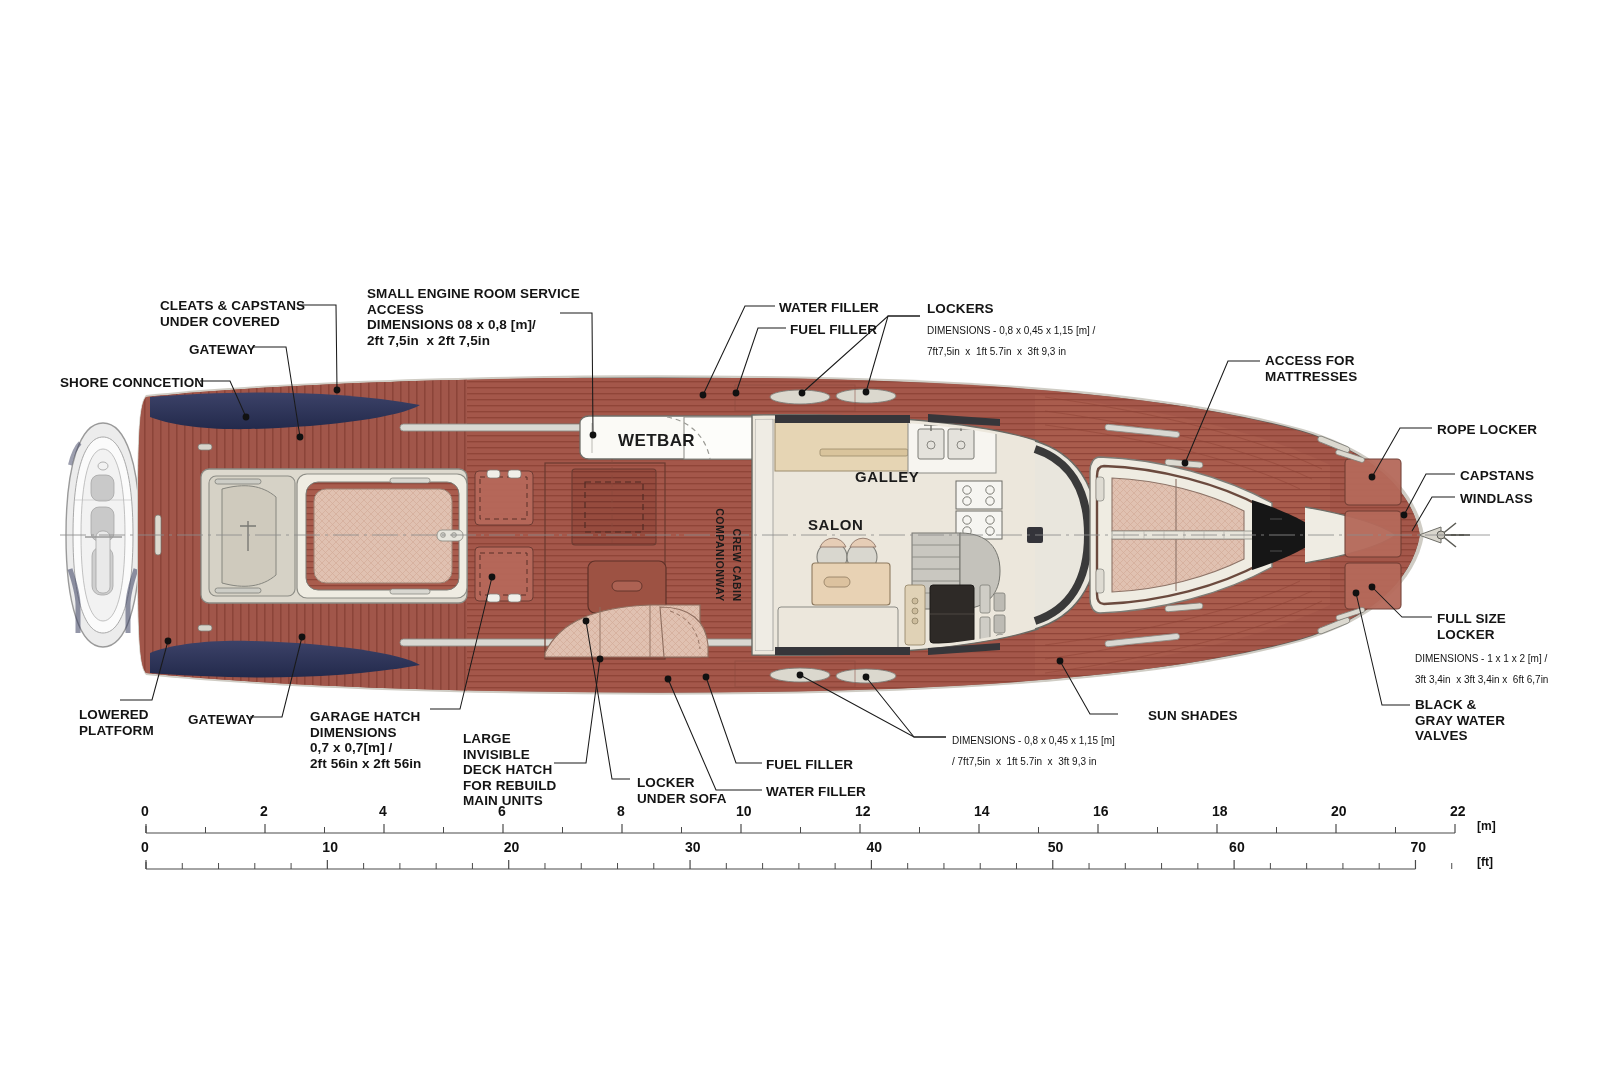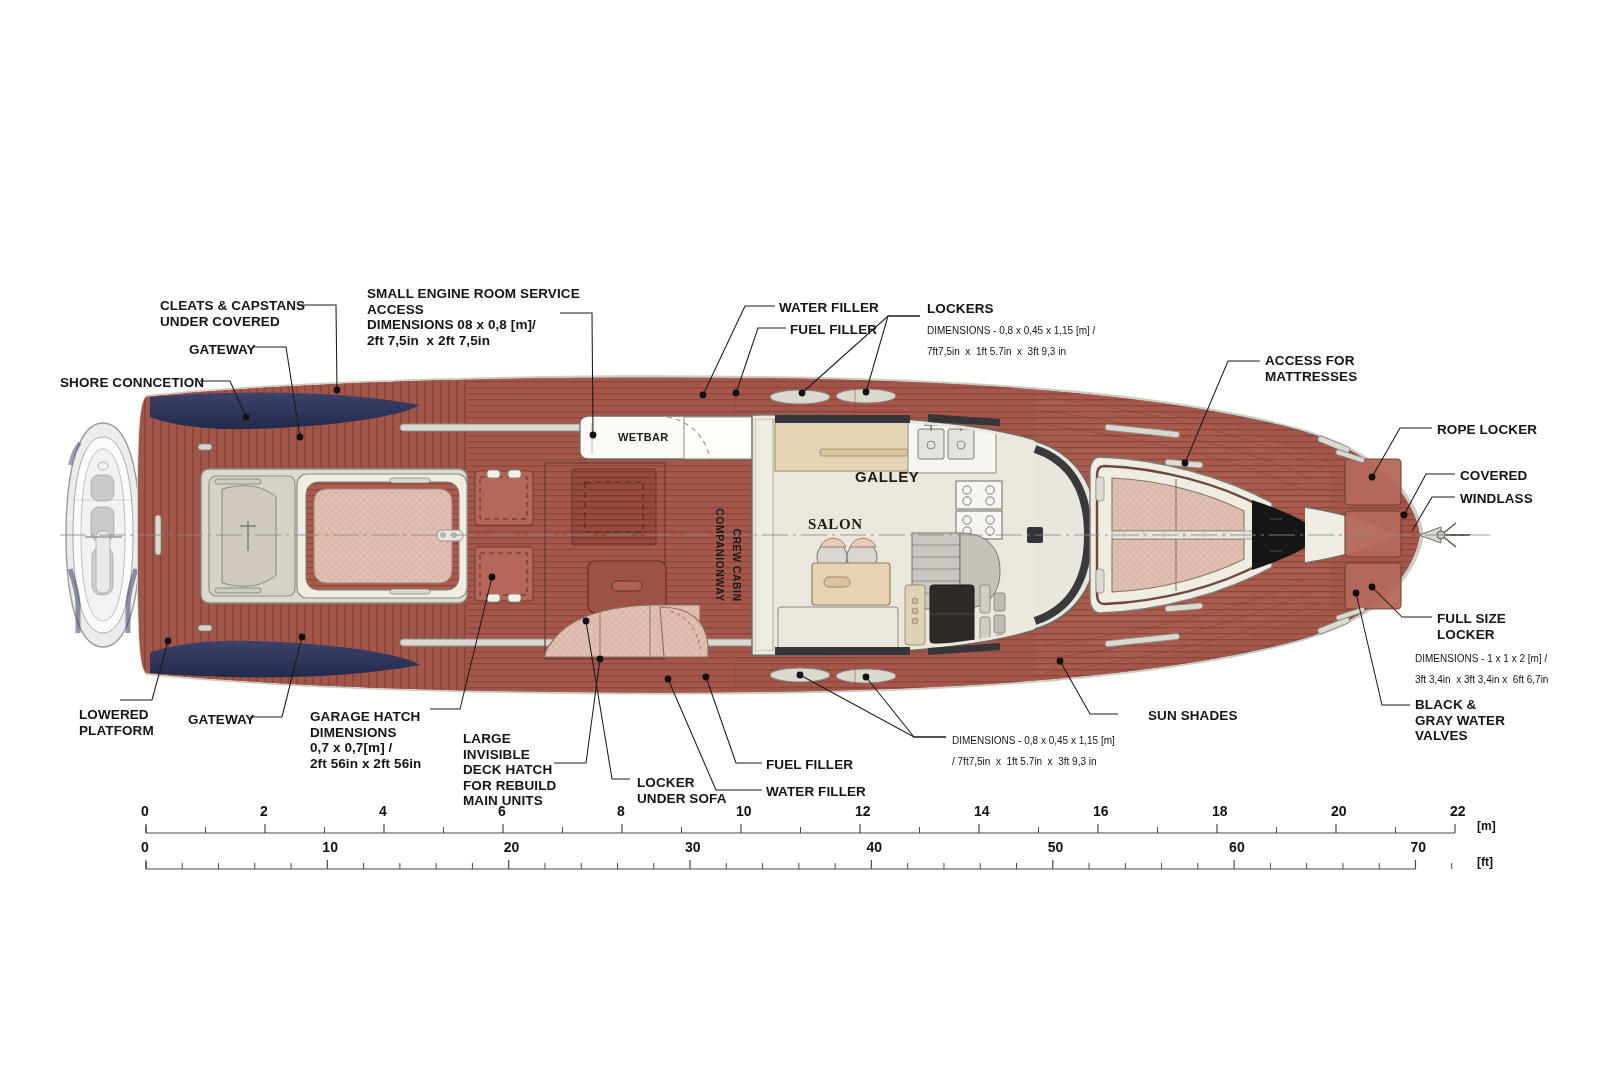--- a/index.html
+++ b/index.html
@@ -6,21 +6,21 @@
   body{width:1620px;height:1080px;position:relative;overflow:hidden;
        font-family:"Liberation Sans","DejaVu Sans",sans-serif;color:#111;}
   #stage{position:absolute;left:0;top:0;width:1620px;height:1080px;margin-top:45px;}
   svg{position:absolute;left:0;top:0;width:1620px;height:1080px;}
   .ann{position:absolute;font-size:13.5px;line-height:15.5px;font-weight:600;
        letter-spacing:.1px;color:#141414;white-space:pre;}
   .ann.small{font-size:10px;line-height:21px;font-weight:400;letter-spacing:0;}
   .scalelbl{position:absolute;font-size:14px;font-weight:600;color:#111;}
   .scaleunit{position:absolute;font-size:12px;font-weight:600;color:#111;}
   .deckword{position:absolute;font-size:15px;font-weight:600;letter-spacing:.6px;color:#1b1b1b;}
-  .deckword.sm{font-size:11px;letter-spacing:.4px;}
+  .deckword.sm{font-size:17px;letter-spacing:.4px;}
   .vert{position:absolute;font-size:10.5px;font-weight:600;letter-spacing:.5px;
         color:#1b1b1b;writing-mode:vertical-rl;text-orientation:mixed;}
 </style>
 </head>
 <body>
 
 <div id="stage">
 
 <svg viewBox="0 0 1620 1080" xmlns="http://www.w3.org/2000/svg">
   <defs>
@@ -477,39 +477,39 @@
       <div class="ann" style="left: 637px; top: 730px;">LOCKER
 UNDER SOFA</div>
       <div class="ann" style="left: 779px; top: 255px;">WATER FILLER</div>
       <div class="ann" style="left: 790px; top: 277px;">FUEL FILLER</div>
       <div class="ann" style="left: 927px; top: 256px;">LOCKERS</div>
       <div class="ann small" style="left: 927px; top: 275px;">DIMENSIONS - 0,8 x 0,45 x 1,15 [m] /
 7ft7,5in  x  1ft 5.7in  x  3ft 9,3 in</div>
       <div class="ann" style="left: 1265px; top: 308px;">ACCESS FOR
 MATTRESSES</div>
       <div class="ann" style="left: 1437px; top: 377px;">ROPE LOCKER</div>
-      <div class="ann" style="left: 1460px; top: 423px;">COVERED</div>
+      <div class="ann" style="left: 1460px; top: 423px;">CAPSTANS</div>
       <div class="ann" style="left: 1460px; top: 446px; text-align: center;">WINDLASS</div>
       <div class="ann" style="left: 1437px; top: 566px;">FULL SIZE
 LOCKER</div>
       <div class="ann small" style="left: 1415px; top: 603px;">DIMENSIONS - 1 x 1 x 2 [m] /
 3ft 3,4in  x 3ft 3,4in x  6ft 6,7in</div>
       <div class="ann" style="left: 1415px; top: 652px;">BLACK &amp;
 GRAY WATER
 VALVES</div>
       <div class="ann" style="left: 766px; top: 712px;">FUEL FILLER</div>
       <div class="ann" style="left: 766px; top: 739px;">WATER FILLER</div>
       <div class="ann small" style="left: 952px; top: 685px;">DIMENSIONS - 0,8 x 0,45 x 1,15 [m]
 / 7ft7,5in  x  1ft 5.7in  x  3ft 9,3 in</div>
       <div class="ann" style="left: 1148px; top: 663px;">SUN SHADES</div>
     </div>
 <div id="deckLayer">
       <div class="deckword sm" style="left: 618px; top: 386px;">WETBAR</div>
       <div class="deckword" style="left: 855px; top: 423px;">GALLEY</div>
-      <div class="deckword" style="left: 808px; top: 471px; font-family: Liberation Serif, serif;">SALON</div>
+      <div class="deckword" style="left: 808px; top: 471px;">SALON</div>
       <div class="vert" style="left: 714px; top: 510px; transform: translateY(-50%);">COMPANIONWAY</div>
       <div class="vert" style="left: 731px; top: 520px; transform: translateY(-50%);">CREW CABIN</div>
     </div>
 <div id="scaleTextLayer">
       <div class="scalelbl" style="left: 141px; top: 758px;">0</div>
       <div class="scalelbl" style="left: 260px; top: 758px;">2</div>
       <div class="scalelbl" style="left: 379px; top: 758px;">4</div>
       <div class="scalelbl" style="left: 498px; top: 758px;">6</div>
       <div class="scalelbl" style="left: 617px; top: 758px;">8</div>
       <div class="scalelbl" style="left: 736px; top: 758px;">10</div>

